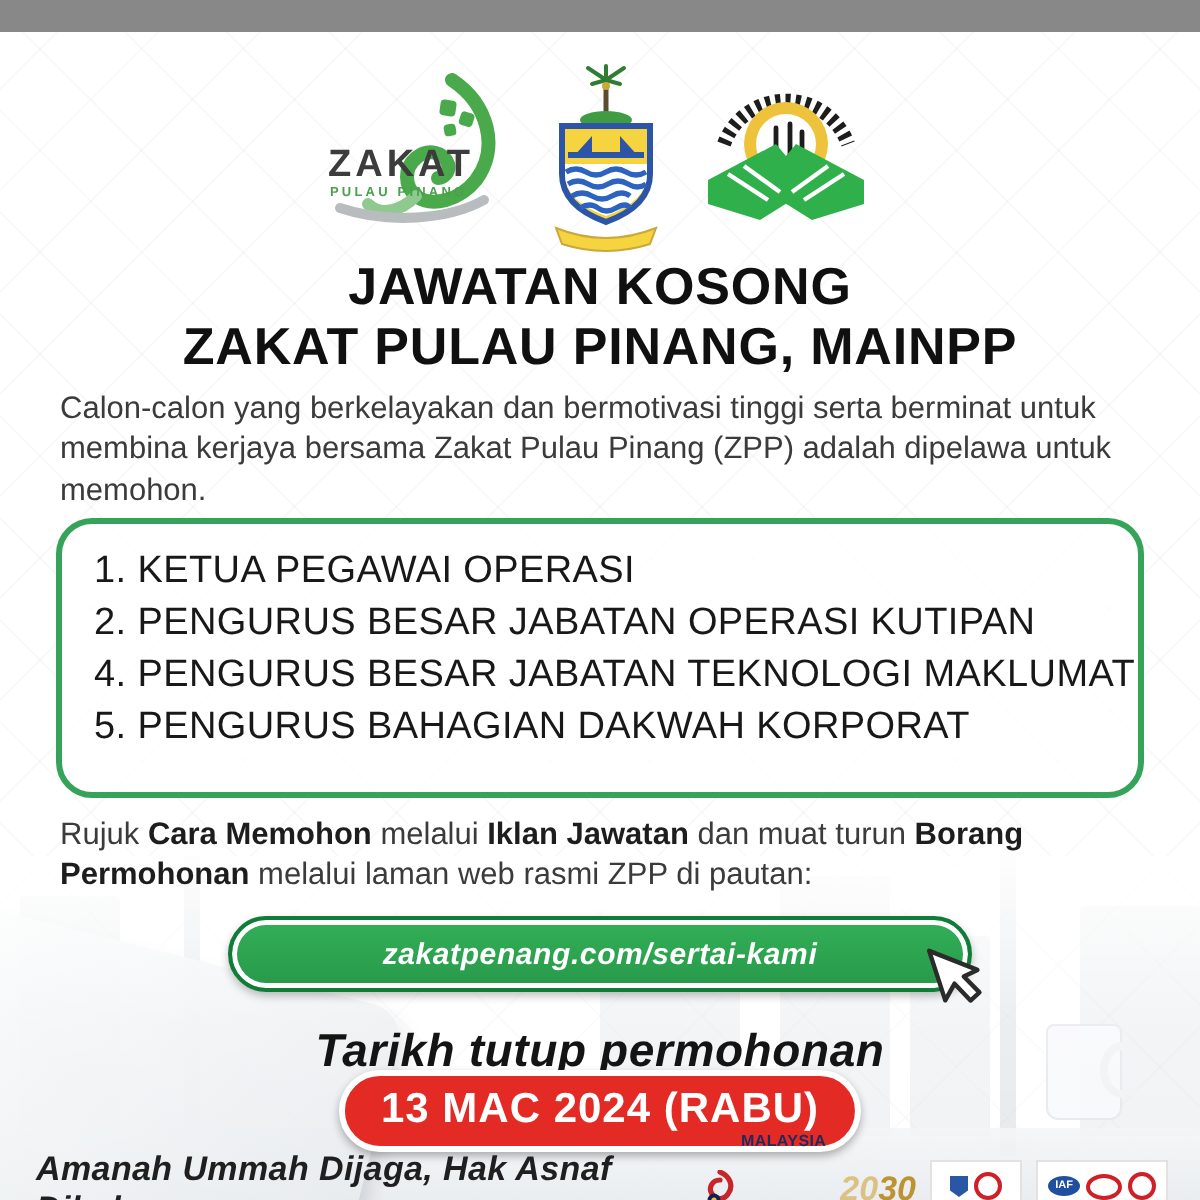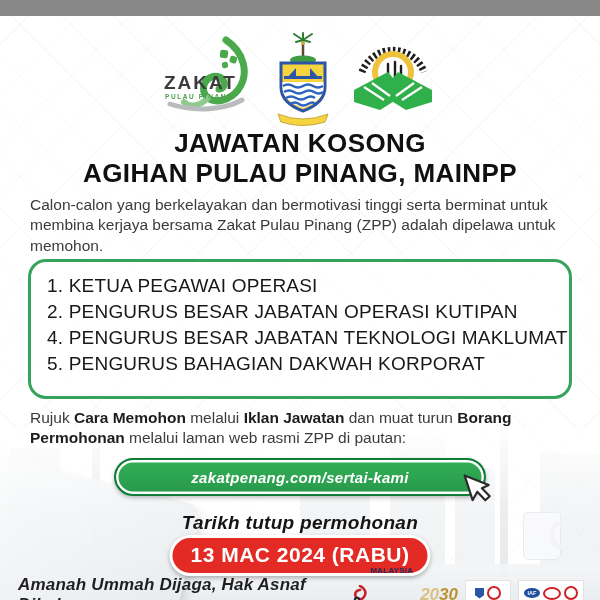--- a/index.html
+++ b/index.html
@@ -63,21 +63,21 @@
   .link-btn{left:50%;top:442px;transform:translateX(-50%);width:368px;height:34px;
       background:linear-gradient(#33af57,#27994a);border:2px solid #0f7c38;border-radius:20px;
       box-shadow:inset 0 0 0 2.5px #ffffff,0 2px 4px rgba(0,0,0,.25);
       display:flex;align-items:center;justify-content:center;cursor:pointer;}
   .link-btn span{color:#ffffff;font-size:15px;font-weight:800;font-style:italic;
       letter-spacing:.3px;}
   .cursor-icon{left:calc(50% + 160px);top:455px;}
 
   
   .deadline-label{left:0;top:496px;width:600px;text-align:center;color:#141414;
-      font-size:19px;font-weight:800;font-style:italic;letter-spacing:.3px;}
+      font-size:23px;font-weight:800;font-style:italic;letter-spacing:.3px;}
   .date-badge{left:50%;top:519px;transform:translateX(-50%);
       background:#e32a24;border:3px solid #ffffff;border-radius:22px;padding:5px 18px 6px;
       box-shadow:0 2px 4px rgba(0,0,0,.3);}
   .date-badge span{color:#ffffff;font-size:21px;font-weight:800;letter-spacing:.5px;
       white-space:nowrap;}
 
   
   .footer{left:18px;top:564px;width:566px;height:30px;display:flex;
       align-items:center;justify-content:space-between;}
   .tagline{color:#1f1f1f;font-size:17px;font-weight:800;font-style:italic;letter-spacing:.2px;}
@@ -179,21 +179,21 @@
           <line x1="22" y1="49" x2="40" y2="62"></line>
           <line x1="72" y1="53" x2="52" y2="66"></line>
           <line x1="64" y1="49" x2="46" y2="62"></line>
         </g>
       </svg>
     </div>
   </div>
 
   <div class="abs title">
     <div>JAWATAN KOSONG</div>
-    <div>AGIHAN PULAU PINANG, MAINPP</div>
+    <div>ZAKAT PULAU PINANG, MAINPP</div>
   </div>
 
   <div class="abs intro">Calon-calon yang berkelayakan dan bermotivasi tinggi serta berminat untuk membina kerjaya bersama Zakat Pulau Pinang (ZPP) adalah dipelawa untuk memohon.</div>
 
   <div class="abs pos-box">
     <div class="pos-item">1. KETUA PEGAWAI OPERASI</div>
     <div class="pos-item">2. PENGURUS BESAR JABATAN OPERASI KUTIPAN</div>
     <div class="pos-item">4. PENGURUS BESAR JABATAN TEKNOLOGI MAKLUMAT</div>
     <div class="pos-item">5. PENGURUS BAHAGIAN DAKWAH KORPORAT</div>
   </div>

